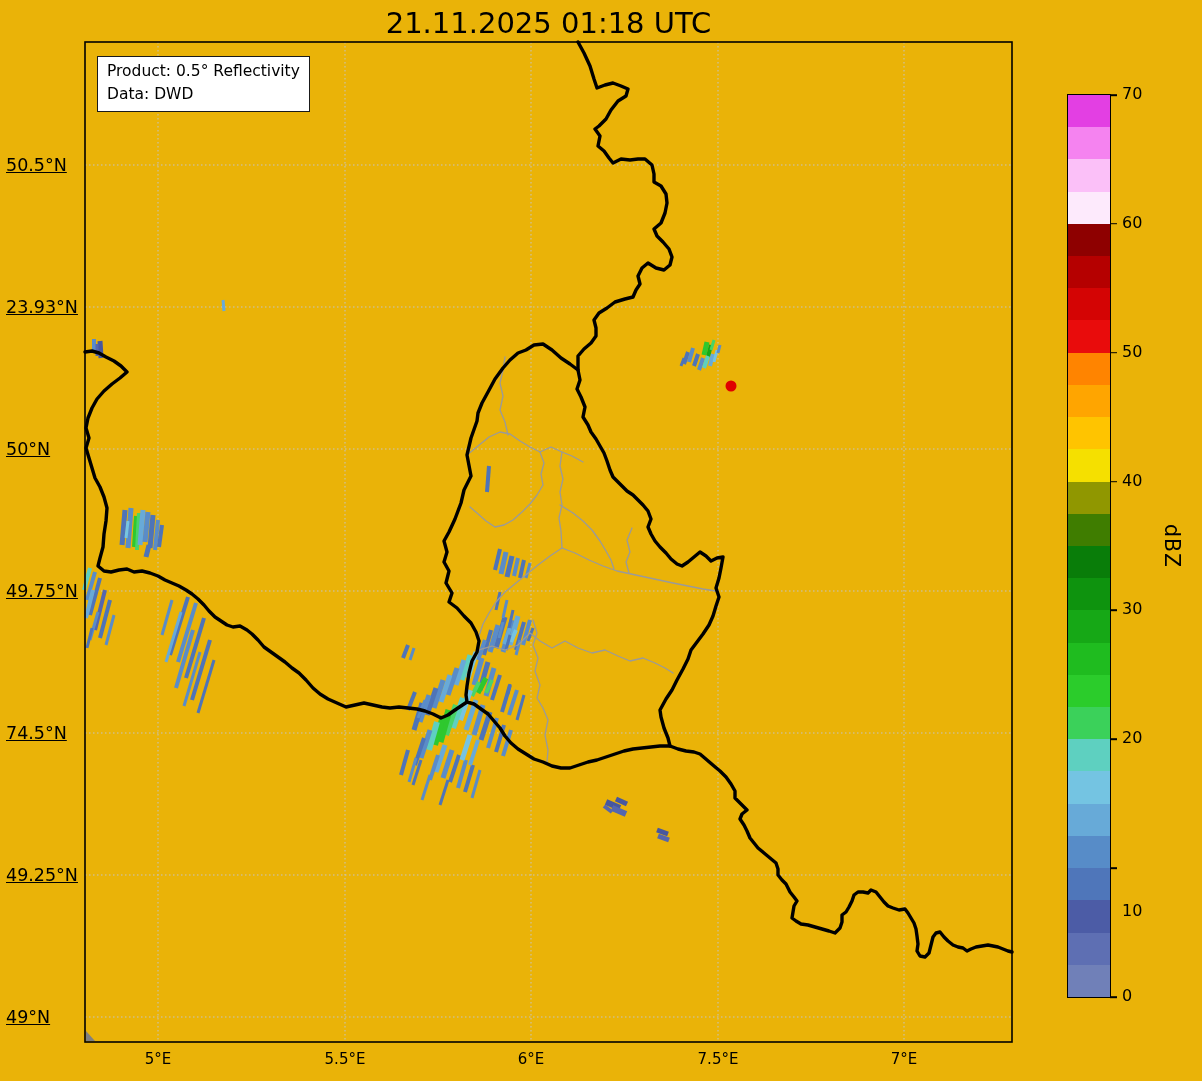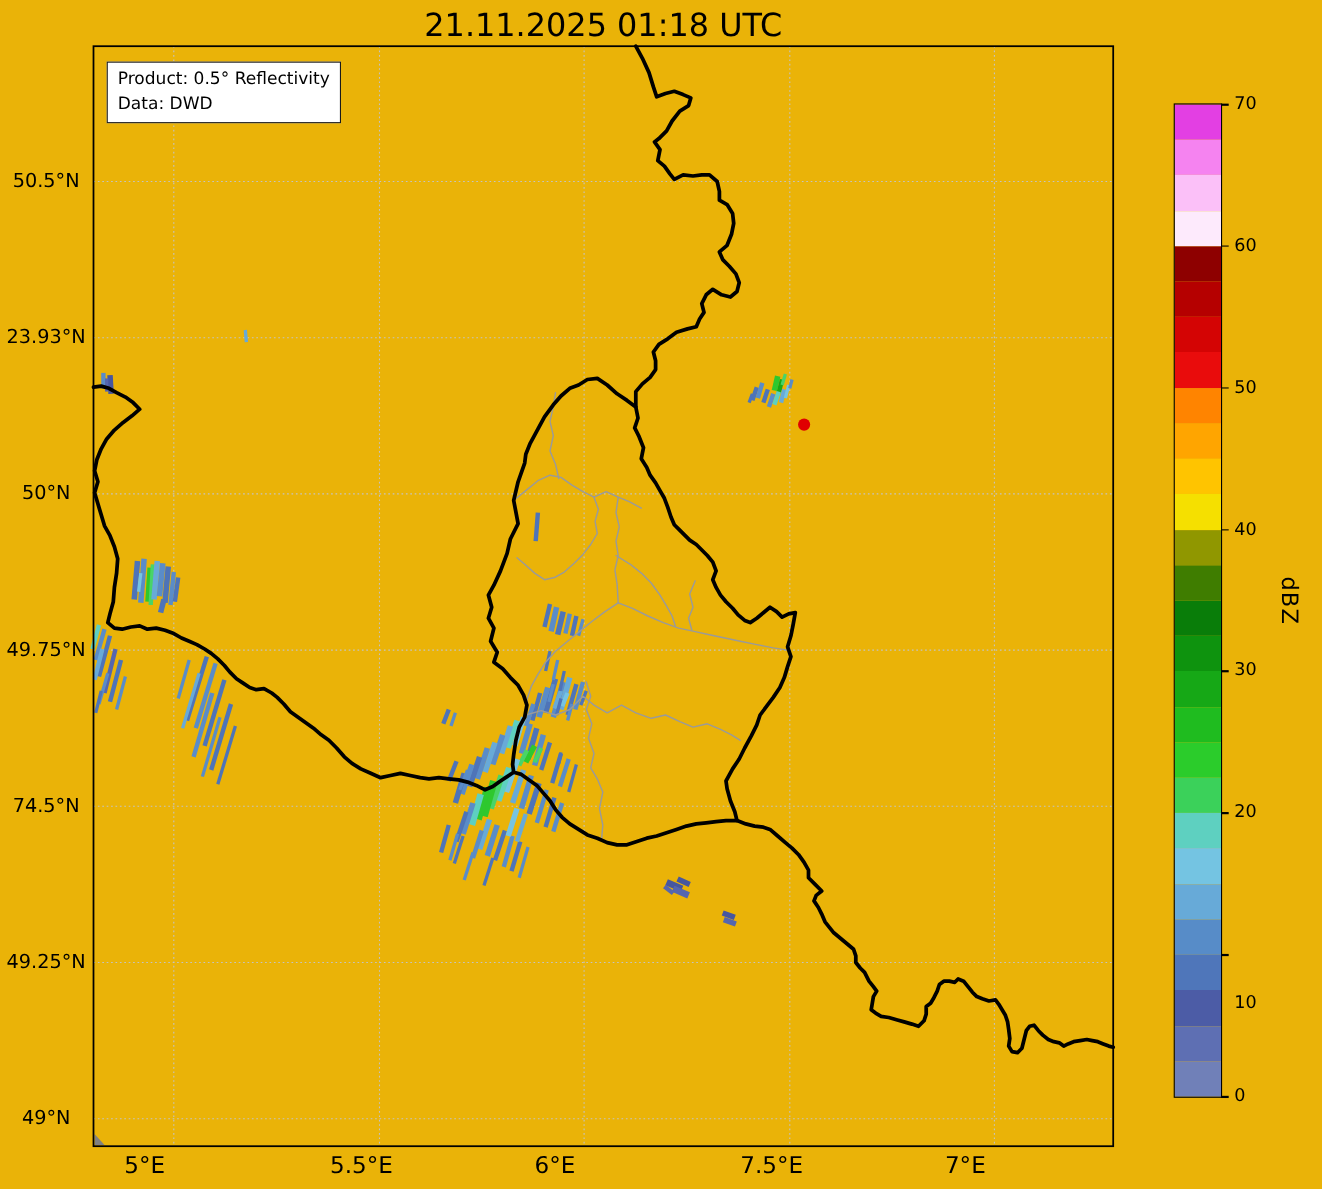--- a/index.html
+++ b/index.html
@@ -1,22 +1,22 @@
 <!DOCTYPE html>
 <html><head>
 <meta charset="utf-8">
 <style>
   html,body{margin:0;padding:0;background:#ffffff;}
   body{width:1202px;height:1081px;position:relative;font-family:"DejaVu Sans","Liberation Sans",sans-serif;color:#000;}
   #figure{position:absolute;inset:0;background:#eab308;}
   #plot-title{position:absolute;left:85px;width:927px;top:6px;text-align:center;font-size:29px;color:#000;white-space:nowrap;}
   #map-svg{position:absolute;left:0;top:0;}
   #info-box{position:absolute;left:97px;top:56px;background:#fff;border:1.5px solid #1a1a1a;padding:3px 9px 5px 9px;font-size:15.5px;line-height:23px;z-index:5;}
-  .ytick{position:absolute;width:72px;text-align:center;font-size:17.5px;line-height:22px;transform:translateY(-11px);}
-  .xtick{position:absolute;width:90px;font-size:21px;line-height:22px;transform:translateX(-45px);top:1048px;}
+  .ytick{position:absolute;width:72px;text-align:left;font-size:17.5px;line-height:22px;transform:translateY(-11px);text-decoration:underline;}
+  .xtick{position:absolute;width:90px;text-align:center;font-size:15px;line-height:22px;transform:translateX(-45px);top:1048px;}
   #colorbar-wrap{position:absolute;left:1068px;top:95px;}
   #colorbar{position:absolute;left:0;top:0;width:42px;height:902px;outline:1.2px solid #000;display:flex;flex-direction:column-reverse;}
   #colorbar .seg{width:100%;flex:1 1 auto;}
   .cbtickmark{position:absolute;left:42px;width:7px;height:1.6px;background:#000;transform:translateY(-0.8px);}
   .cbticklabel{position:absolute;left:54px;font-size:16px;line-height:20px;transform:translateY(-11px);}
   #cbar-axis-label{position:absolute;left:1160px;top:95px;height:902px;display:flex;align-items:center;}
   #cbar-axis-label span{writing-mode:vertical-rl;font-size:20.5px;letter-spacing:1px;}
 </style>
 </head>
 <body>

